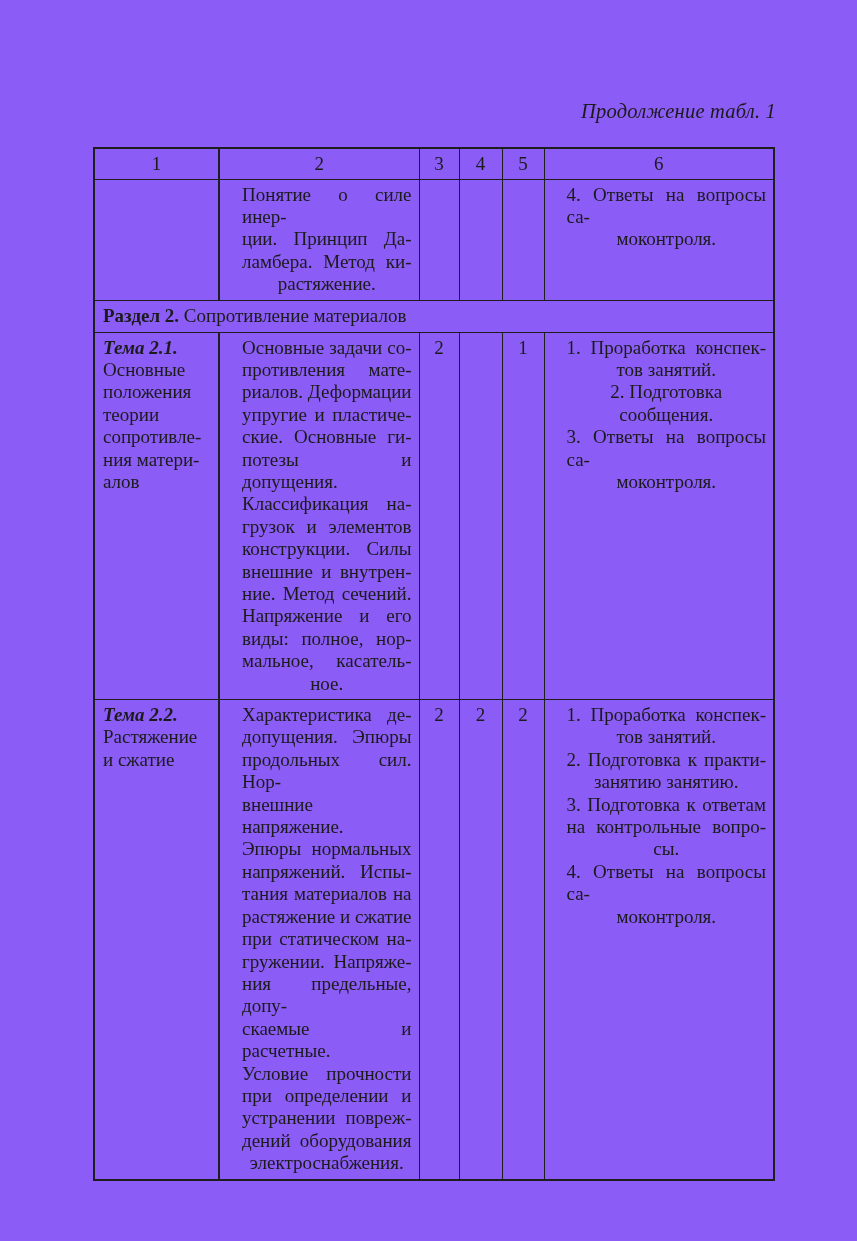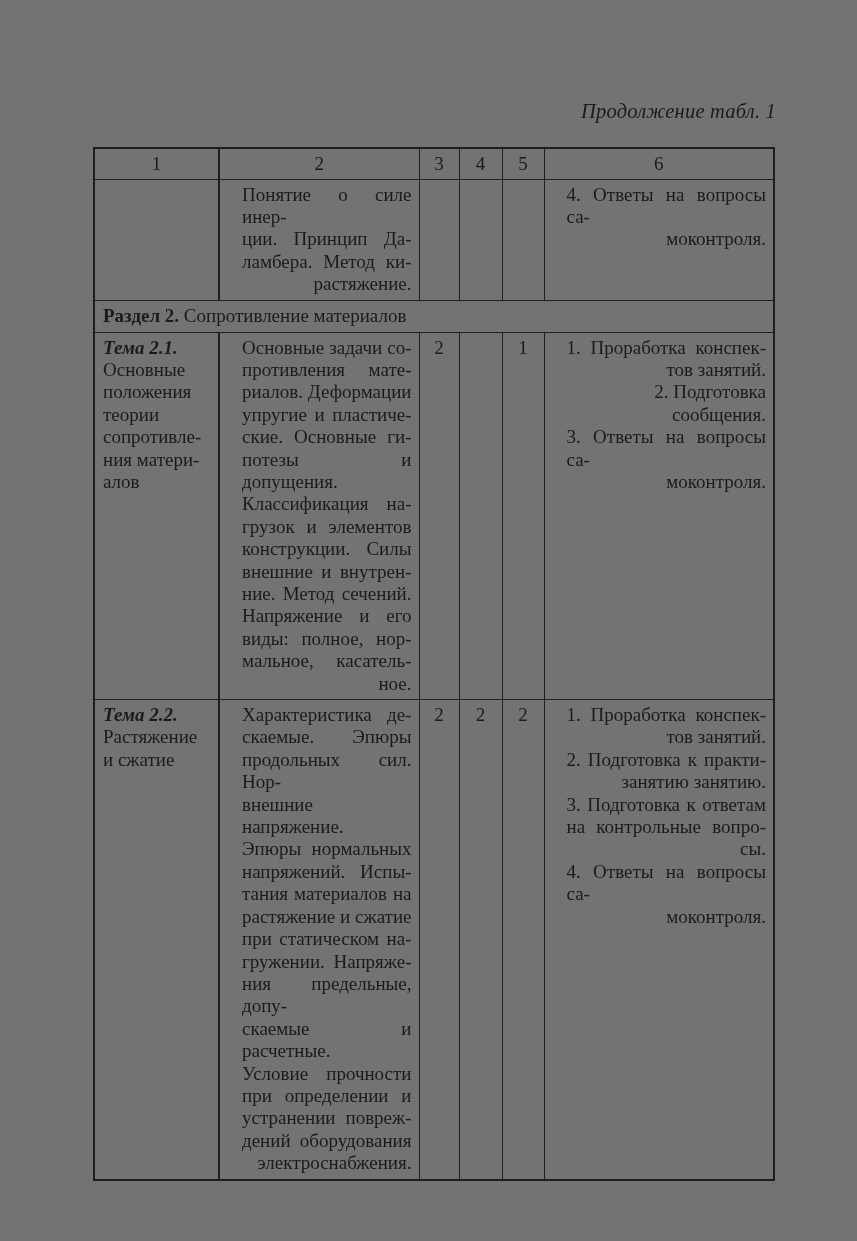--- a/index.html
+++ b/index.html
@@ -4,21 +4,21 @@
 <style>
   html, body {
     margin: 0;
     padding: 0;
     background: #ffffff;
   }
   .page {
     position: relative;
     width: 857px;
     height: 1241px;
-    background: #737373;
+    background: #8b5cf6;
     font-family: "Liberation Serif", "DejaVu Serif", serif;
     color: #1b1b1b;
     overflow: hidden;
   }
   .caption {
     position: absolute;
     top: 100px;
     right: 81px;
     font-style: italic;
     font-size: 20.5px;
@@ -48,21 +48,21 @@
     vertical-align: middle;
     padding: 1px 2px;
   }
   .doc-table td.c1 { border-right: 2px solid #1e1e1e; padding-left: 8px; padding-right: 4px; }
   .doc-table th.c1 { border-right: 2px solid #1e1e1e; }
   .doc-table td.hours { text-align: center; padding-left: 2px; padding-right: 2px; }
   .doc-table td.section-cell { padding: 3px 8px; vertical-align: middle; }
   .b { font-weight: bold; text-align: center; }
   .bi { font-weight: bold; font-style: italic; }
   .tlines { white-space: pre-line; }
-  .ln { text-align: right; }
+  .ln { text-align: center; }
   .ln.jf { text-align: justify; text-align-last: justify; }
 </style>
 </head>
 <body>
 
 <div class="page">
 
   <div class="caption">Продолжение табл. 1</div>
 
   <table class="doc-table">
@@ -149,21 +149,21 @@
     </tr>
 
     <tr style="height:389px">
       <td class="c1">
         <div class="bi">Тема 2.2.</div>
         <div class="tlines">Растяжение
 и сжатие</div>
       </td>
       <td>
             <div class="ln jf">Характеристика де-</div>
-            <div class="ln jf">скаемые. Эпюры</div>
+            <div class="ln jf">допущения. Эпюры</div>
             <div class="ln jf">продольных сил. Нор-</div>
             <div class="ln jf">внешние напряжение.</div>
             <div class="ln jf">Эпюры нормальных</div>
             <div class="ln jf">напряжений. Испы-</div>
             <div class="ln jf">тания материалов на</div>
             <div class="ln jf">растяжение и сжатие</div>
             <div class="ln jf">при статическом на-</div>
             <div class="ln jf">гружении. Напряже-</div>
             <div class="ln jf">ния предельные, допу-</div>
             <div class="ln jf">скаемые и расчетные.</div>

